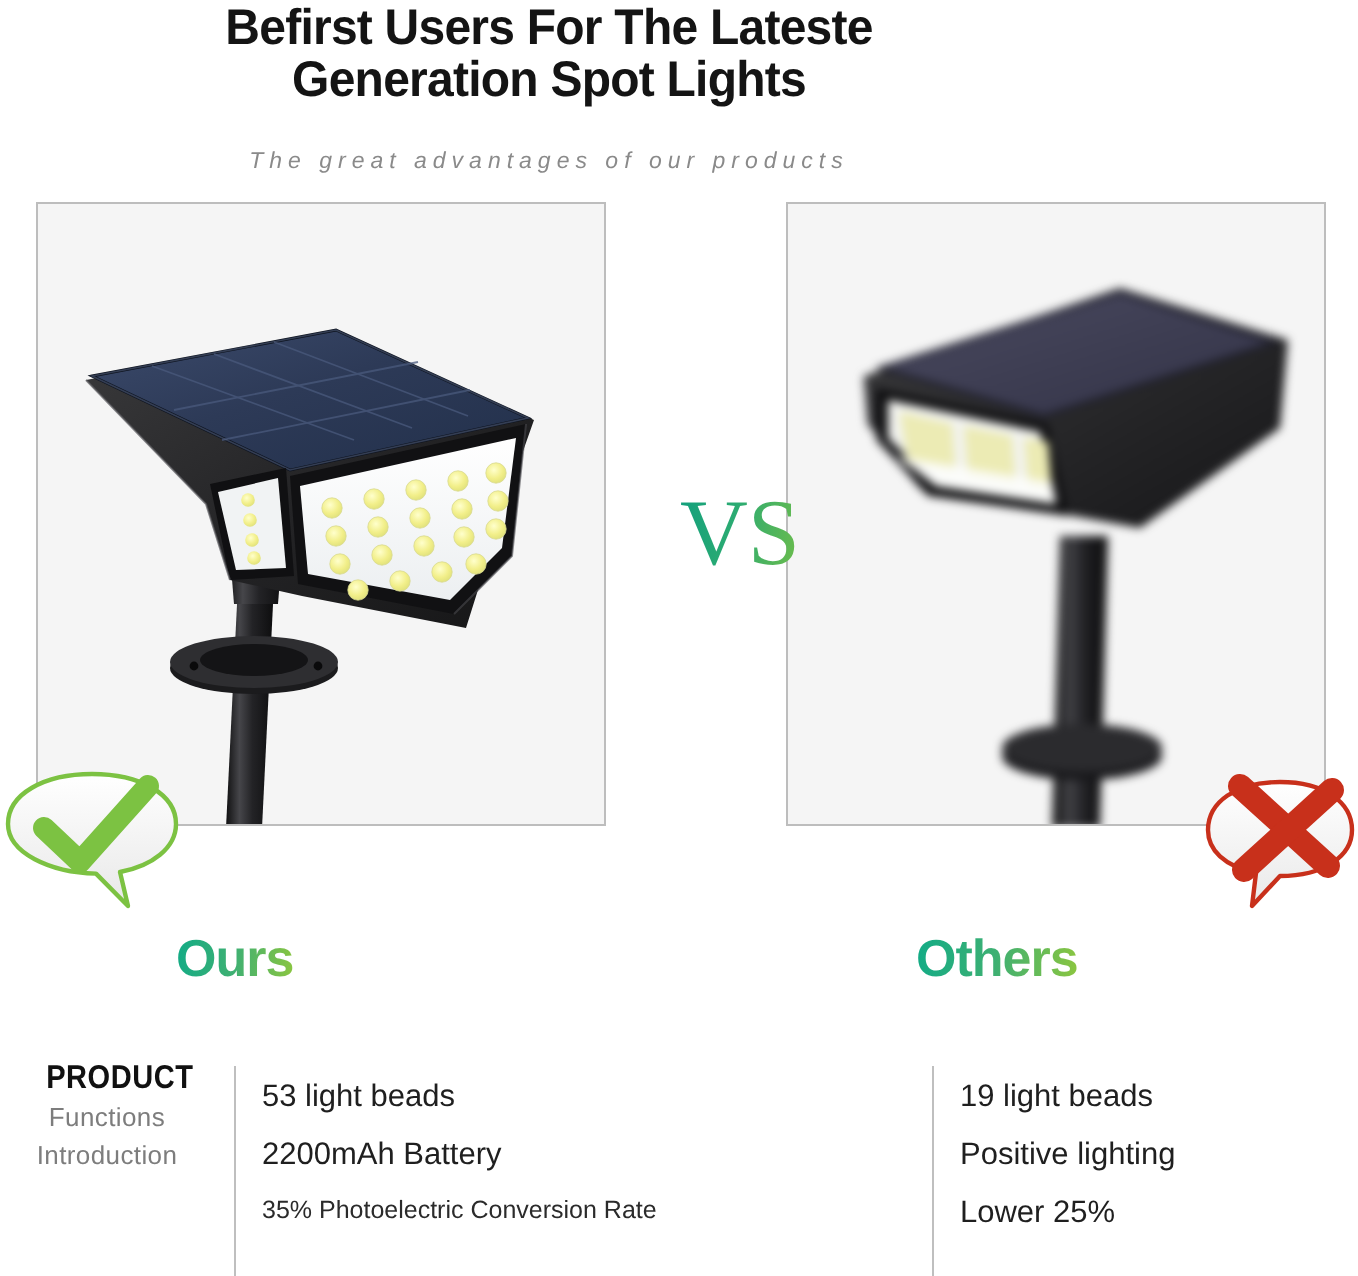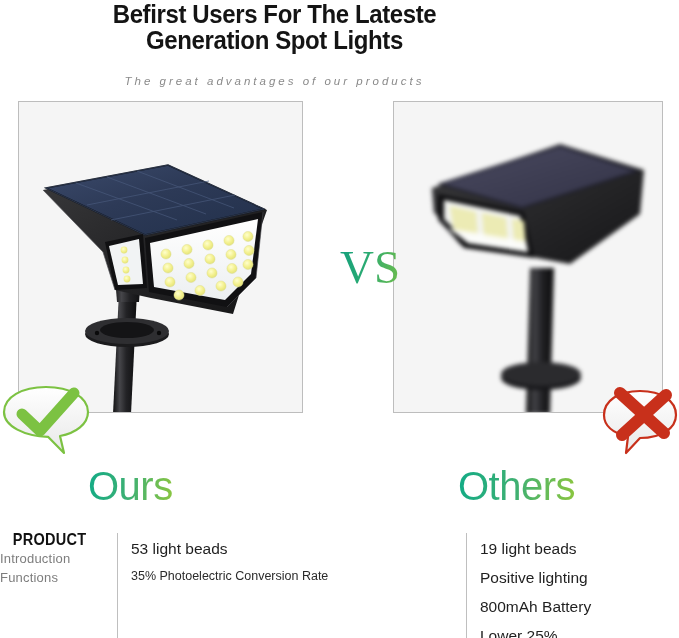--- a/index.html
+++ b/index.html
@@ -85,40 +85,40 @@
   
   .badge {
     position: absolute;
   }
   .badge-check { left: 0px;   top: 383px; width: 92px; height: 72px; }
   .badge-cross { left: 600px; top: 385px; width: 79px; height: 70px; }
 
   
   .heading {
     position: absolute;
-    font-size: 40px;
-    font-weight: normal;
+    font-size: 26px;
+    font-weight: bold;
     letter-spacing: -0.5px;
     line-height: 1;
     background: linear-gradient(95deg, #12ab86 0%, #3fb072 50%, #8cc63f 100%);
     -webkit-background-clip: text;
     background-clip: text;
     color: transparent;
     -webkit-text-fill-color: transparent;
   }
   .heading-ours   { left: 88px;  top: 466px; }
   .heading-others { left: 458px; top: 466px; }
 
   
   .product-label {
     position: absolute;
     left: 0px;
     top: 529px;
     width: 107px;
-    text-align: left;
+    text-align: center;
   }
   .product-label .pl-main {
     font-size: 16.5px;
     font-weight: bold;
     color: #111111;
     letter-spacing: 0.3px;
     transform: scaleX(0.88);
     transform-origin: right center;
     display: block;
     line-height: 20px;
@@ -333,29 +333,29 @@
     <path d="M20 8 L64 48" fill="none" stroke="#c8301b" stroke-width="12" stroke-linecap="round"></path>
     <path d="M66 10 L22 50" fill="none" stroke="#c8301b" stroke-width="12" stroke-linecap="round"></path>
   </svg>
 </div>
 
 <div class="heading heading-ours">Ours</div>
 <div class="heading heading-others">Others</div>
 
 <div class="product-label">
   <span class="pl-main">PRODUCT</span>
+  <span class="pl-sub">Functions</span>
   <span class="pl-sub">Introduction</span>
-  <span class="pl-sub">Functions</span>
 </div>
 
 <div class="divider divider-left"></div>
 <ul class="feature-list list-ours">
   <li>53 light beads</li>
+  <li>2200mAh Battery</li>
   <li class="small">35% Photoelectric Conversion Rate</li>
 </ul>
 
 <div class="divider divider-right"></div>
 <ul class="feature-list list-others">
   <li>19 light beads</li>
   <li>Positive lighting</li>
-  <li>800mAh Battery</li>
   <li>Lower 25%</li>
 </ul>
 
 </body></html>

